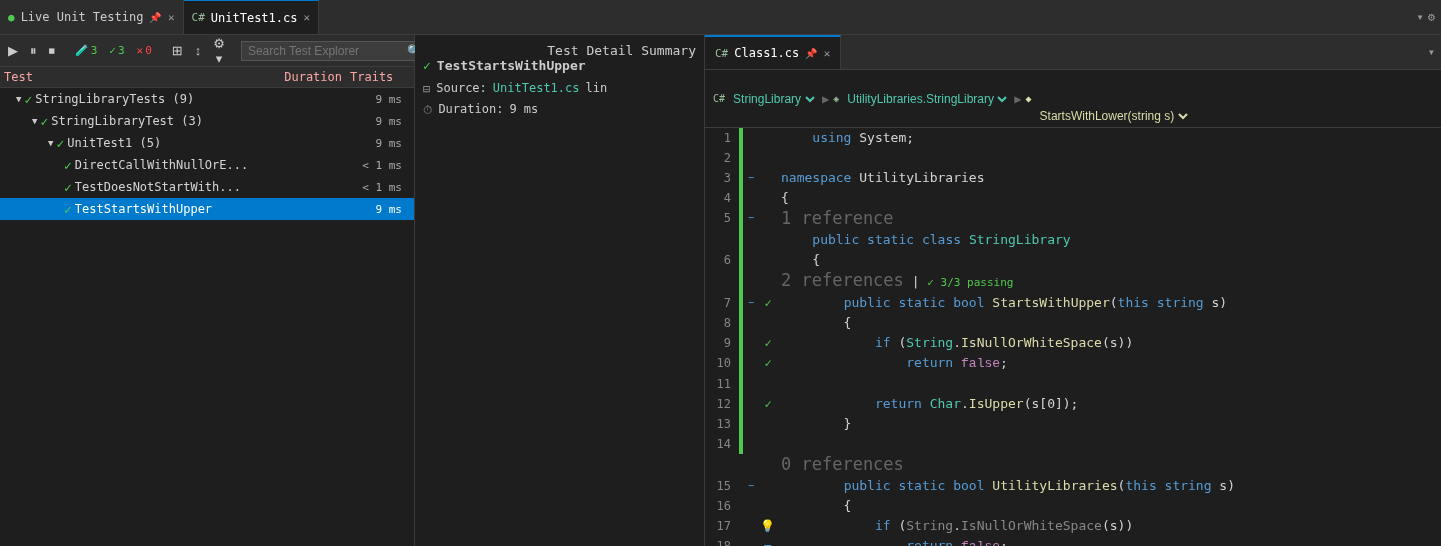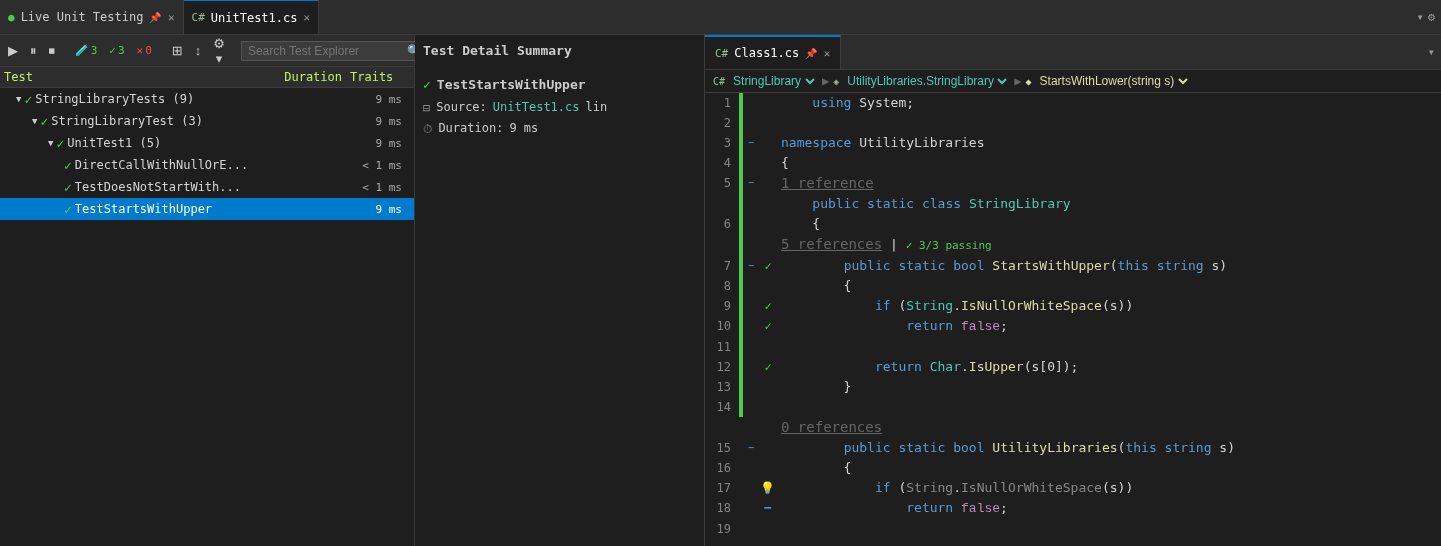--- a/index.html
+++ b/index.html
@@ -123,21 +123,21 @@
     }
     .search-icon { color: #999; font-size: 12px; }
 
     
     .col-headers {
       display: flex;
       background: #2d2d2d;
       border-bottom: 1px solid #3c3c3c;
       padding: 3px 4px;
       font-size: 12px;
-      color: #bef264;
+      color: #fca5a5;
     }
     .col-test { flex: 1; }
     .col-duration { width: 100px; text-align: right; padding-right: 8px; }
     .col-traits { width: 60px; }
 
     
     .tree-view {
       flex: 1;
       overflow-y: auto;
       background: #1e1e1e;
@@ -172,23 +172,24 @@
     .detail-panel {
       width: 290px;
       background: #1e1e1e;
       border-right: 1px solid #3c3c3c;
       flex-shrink: 0;
       overflow-y: auto;
       padding: 8px;
     }
     .detail-title {
       font-size: 13px;
-      font-weight: bold;
+      font-weight: normal;
       color: #ccc;
-      margin-bottom: 19px;
+      margin-bottom: 0;
+      text-align: right;
     }
     .detail-test-name {
       display: flex;
       align-items: center;
       gap: 6px;
       font-size: 13px;
       color: #ccc;
       font-weight: bold;
       margin-bottom: 8px;
     }
@@ -312,23 +313,22 @@
     }
 
     
     .kw { color: #569cd6; }
     .kw2 { color: #c586c0; font-family: Liberation Mono, monospace; }
     .type { color: #4ec9b0; }
     .method { color: #dcdcaa; }
 
     .ref-hint {
       color: #666;
-      font-size: 14px;
+      font-size: 17px;
       font-style: normal;
-      text-decoration: underline;
     }
     .pass-hint {
       color: #4ec94e;
       font-size: 11px;
     }
 
     
     .bulb { color: #f5c842; font-size: 12px; }
     
     .minus-gutter { color: #569cd6; font-size: 13px; font-weight: bold; }
@@ -485,21 +485,21 @@
       <span class="breadcrumb-sep">▶</span>
       <div class="breadcrumb-part">
         <span style="color:#9b9;font-size:10px;">◈</span>
         <select class="breadcrumb-select">
           <option>UtilityLibraries.StringLibrary</option>
         </select>
       </div>
       <span class="breadcrumb-sep">▶</span>
       <div class="breadcrumb-part">
         <span style="color:#dcdcaa;font-size:10px;">◆</span>
-        <select class="breadcrumb-select" style="color:#dcdcaa;">
+        <select class="breadcrumb-select" style="color:#dcdcaa;margin-top:35px;">
           <option>StartsWithLower(string s)</option>
         </select>
       </div>
     </div>
 
     <div class="code-area">
 
       <div class="code-line">
         <span class="line-num">1</span>
         <div class="green-bar"></div>
@@ -556,21 +556,21 @@
         <span class="gutter-icon"></span>
         <span class="code-content">    {</span>
       </div>
 
       <div style="display:flex; flex-direction:column;">
         <div class="code-line">
           <span class="line-num"> </span>
           <div class="green-bar"></div>
           <span class="collapse-btn"></span>
           <span class="gutter-icon"></span>
-          <span class="code-content"><span class="ref-hint">5 references</span> | <span class="pass-hint">✓ 3/3 passing</span></span>
+          <span class="code-content"><span class="ref-hint">2 references</span> | <span class="pass-hint">✓ 3/3 passing</span></span>
         </div>
         <div class="code-line">
           <span class="line-num">7</span>
           <div class="green-bar"></div>
           <span class="collapse-btn" style="color:#569cd6;cursor:pointer;">−</span>
           <span class="gutter-icon" style="color:#4ec94e;">✓</span>
           <span class="code-content">        <span class="kw">public</span> <span class="kw">static</span> <span class="kw">bool</span> <span class="method">StartsWithUpper</span>(<span class="kw">this</span> <span class="kw">string</span> s)</span>
         </div>
       </div>
 

